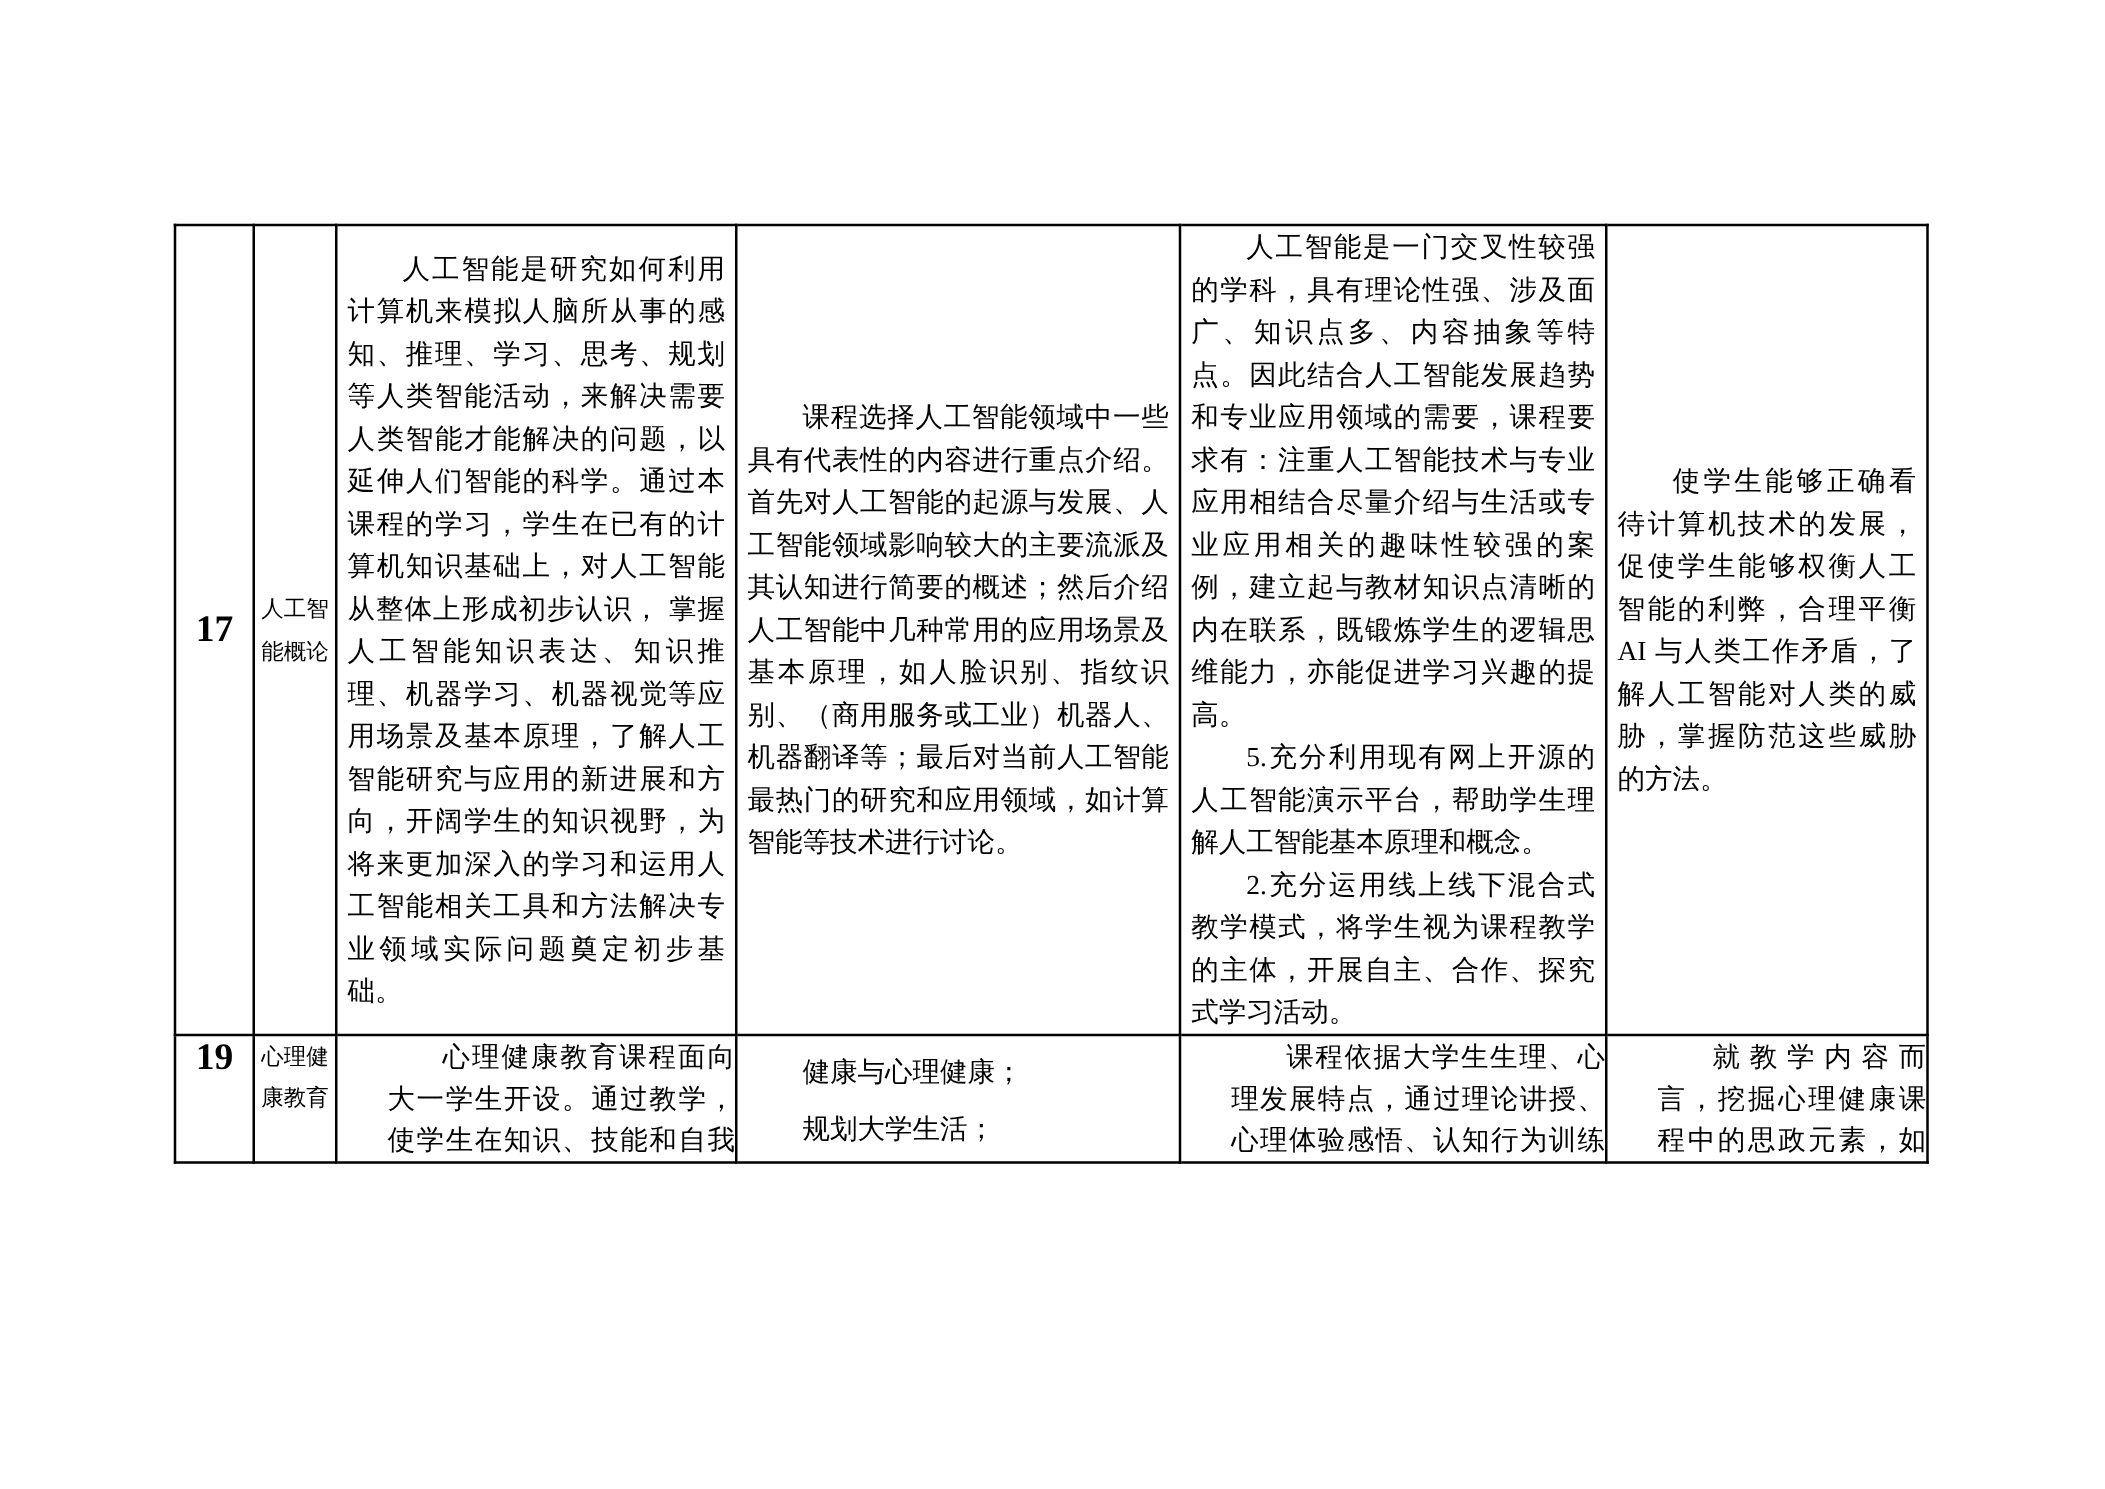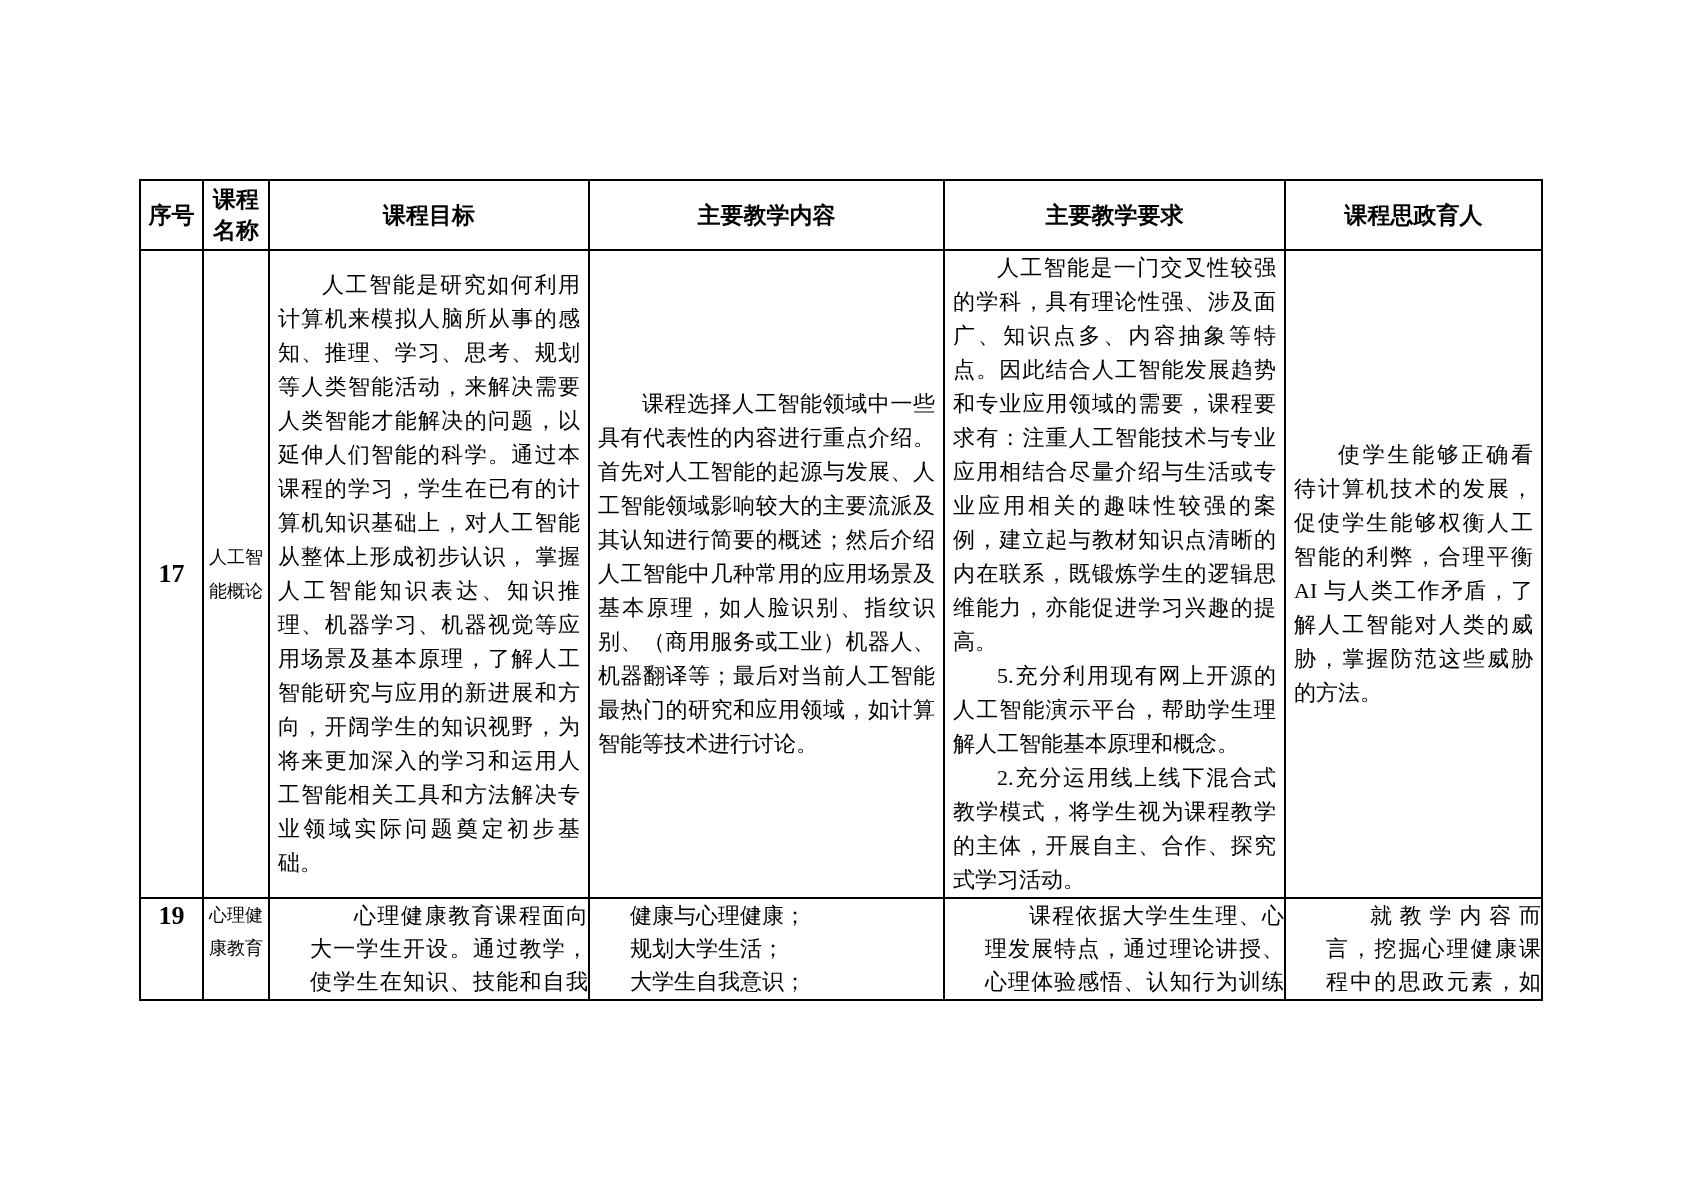--- a/index.html
+++ b/index.html
@@ -43,38 +43,38 @@
   tr.row-17        { height: 642px; }
   tr.row-18        { height: 100px; }
 
   th.hcell {
     font-size: 23px;
     font-weight: bold;
     text-align: center;
     line-height: 31px;
   }
   .num-cell {
-    font-size: 26px;
+    font-size: 30px;
     font-weight: bold;
     text-align: center;
     border-radius: 20px;
   }
   .name-cell {
     font-size: 18px;
     text-align: center;
     line-height: 34px;
   }
   .body-cell {
     font-size: 22px;
     line-height: 34px;
     text-align: justify;
   }
   .body-cell .pad { padding: 0 8px; }
   .para { text-indent: 2em; margin: 0; }
-  .para-noindent { text-indent: 0; margin: 0; }
+  .para-noindent { text-indent: 0; margin: 12px; }
 
   
   tr.row-18 td { vertical-align: top; }
   .clip {
     height: 100px;
     overflow: hidden;
     padding-left: 40px;
   }
   .clip-center {
     height: 100px;
@@ -99,28 +99,20 @@
     <colgroup>
       <col class="c-no">
         <col class="c-name">
         <col class="c-obj">
       <col class="c-cont">
         <col class="c-req">
         <col class="c-ideo">
     </colgroup>
 
     <tbody>
-        <tr class="header-row">
-      <th class="hcell">序号</th>
-      <th class="hcell">课程名称</th>
-      <th class="hcell">课程目标</th>
-      <th class="hcell">主要教学内容</th>
-      <th class="hcell">主要教学要求</th>
-      <th class="hcell">课程思政育人</th>
-    </tr>
 
     <tr class="row-17">
       <td class="num-cell">17</td>
       <td class="name-cell">
         <div class="pad">人工智能概论</div>
       </td>
       <td class="body-cell">
         <div class="pad">
           <p class="para">人工智能是研究如何利用计算机来模拟人脑所从事的感知、推理、学习、思考、规划等人类智能活动，来解决需要人类智能才能解决的问题，以延伸人们智能的科学。通过本课程的学习，学生在已有的计算机知识基础上，对人工智能从整体上形成初步认识， 掌握人工智能知识表达、知识推理、机器学习、机器视觉等应用场景及基本原理，了解人工智能研究与应用的新进展和方向，开阔学生的知识视野，为将来更加深入的学习和运用人工智能相关工具和方法解决专业领域实际问题奠定初步基础。</p>
         </div>

